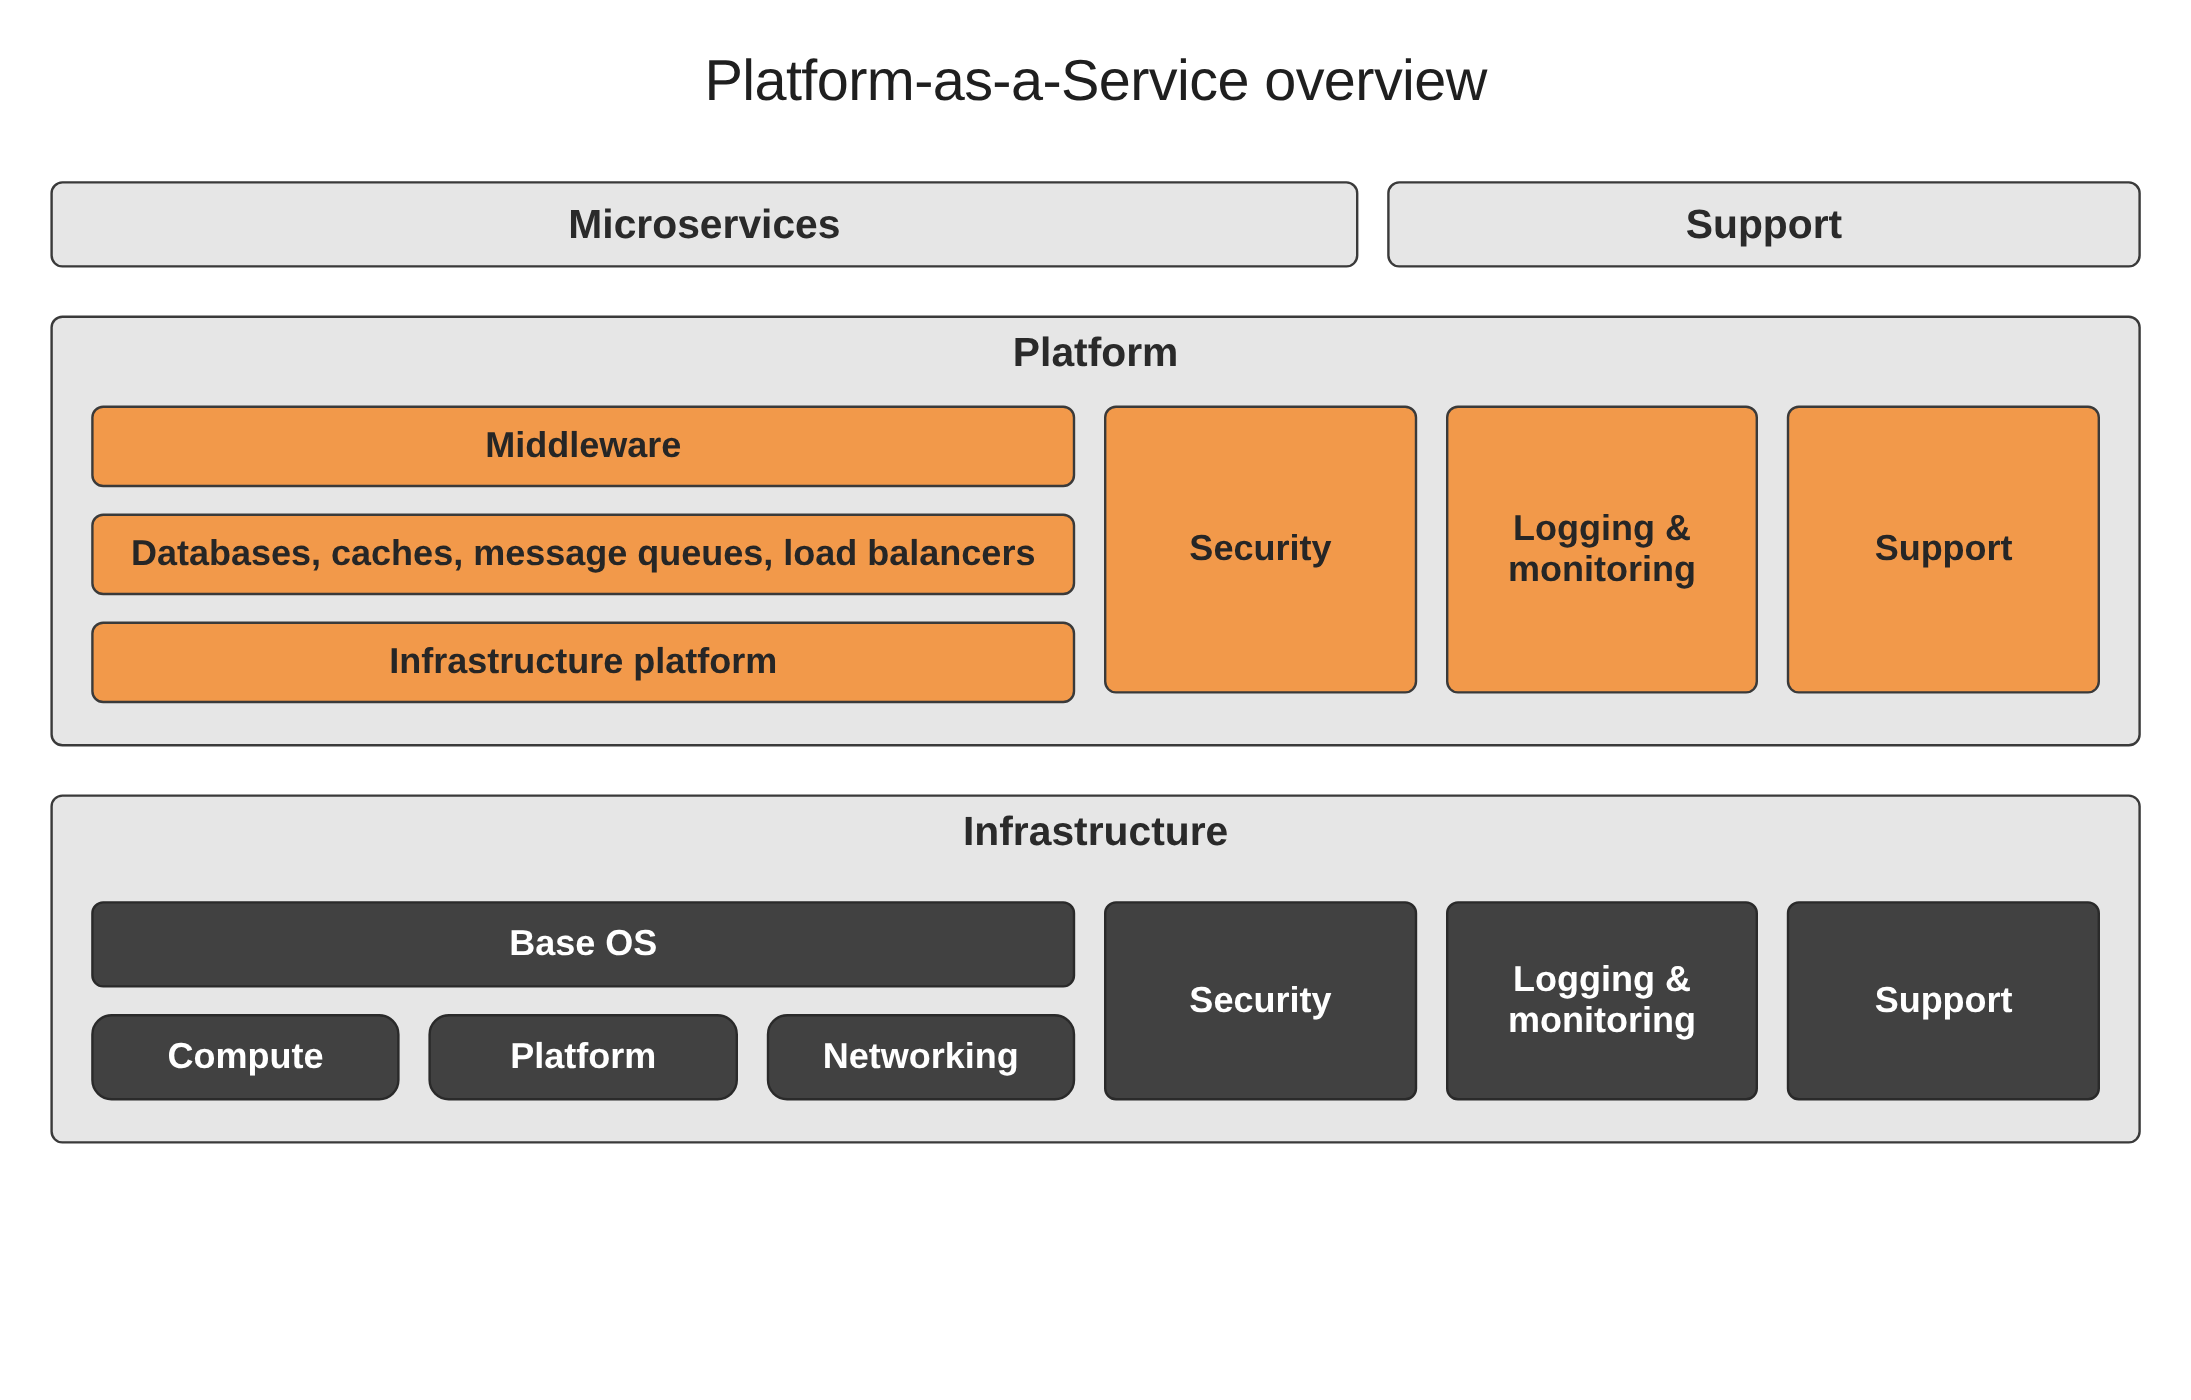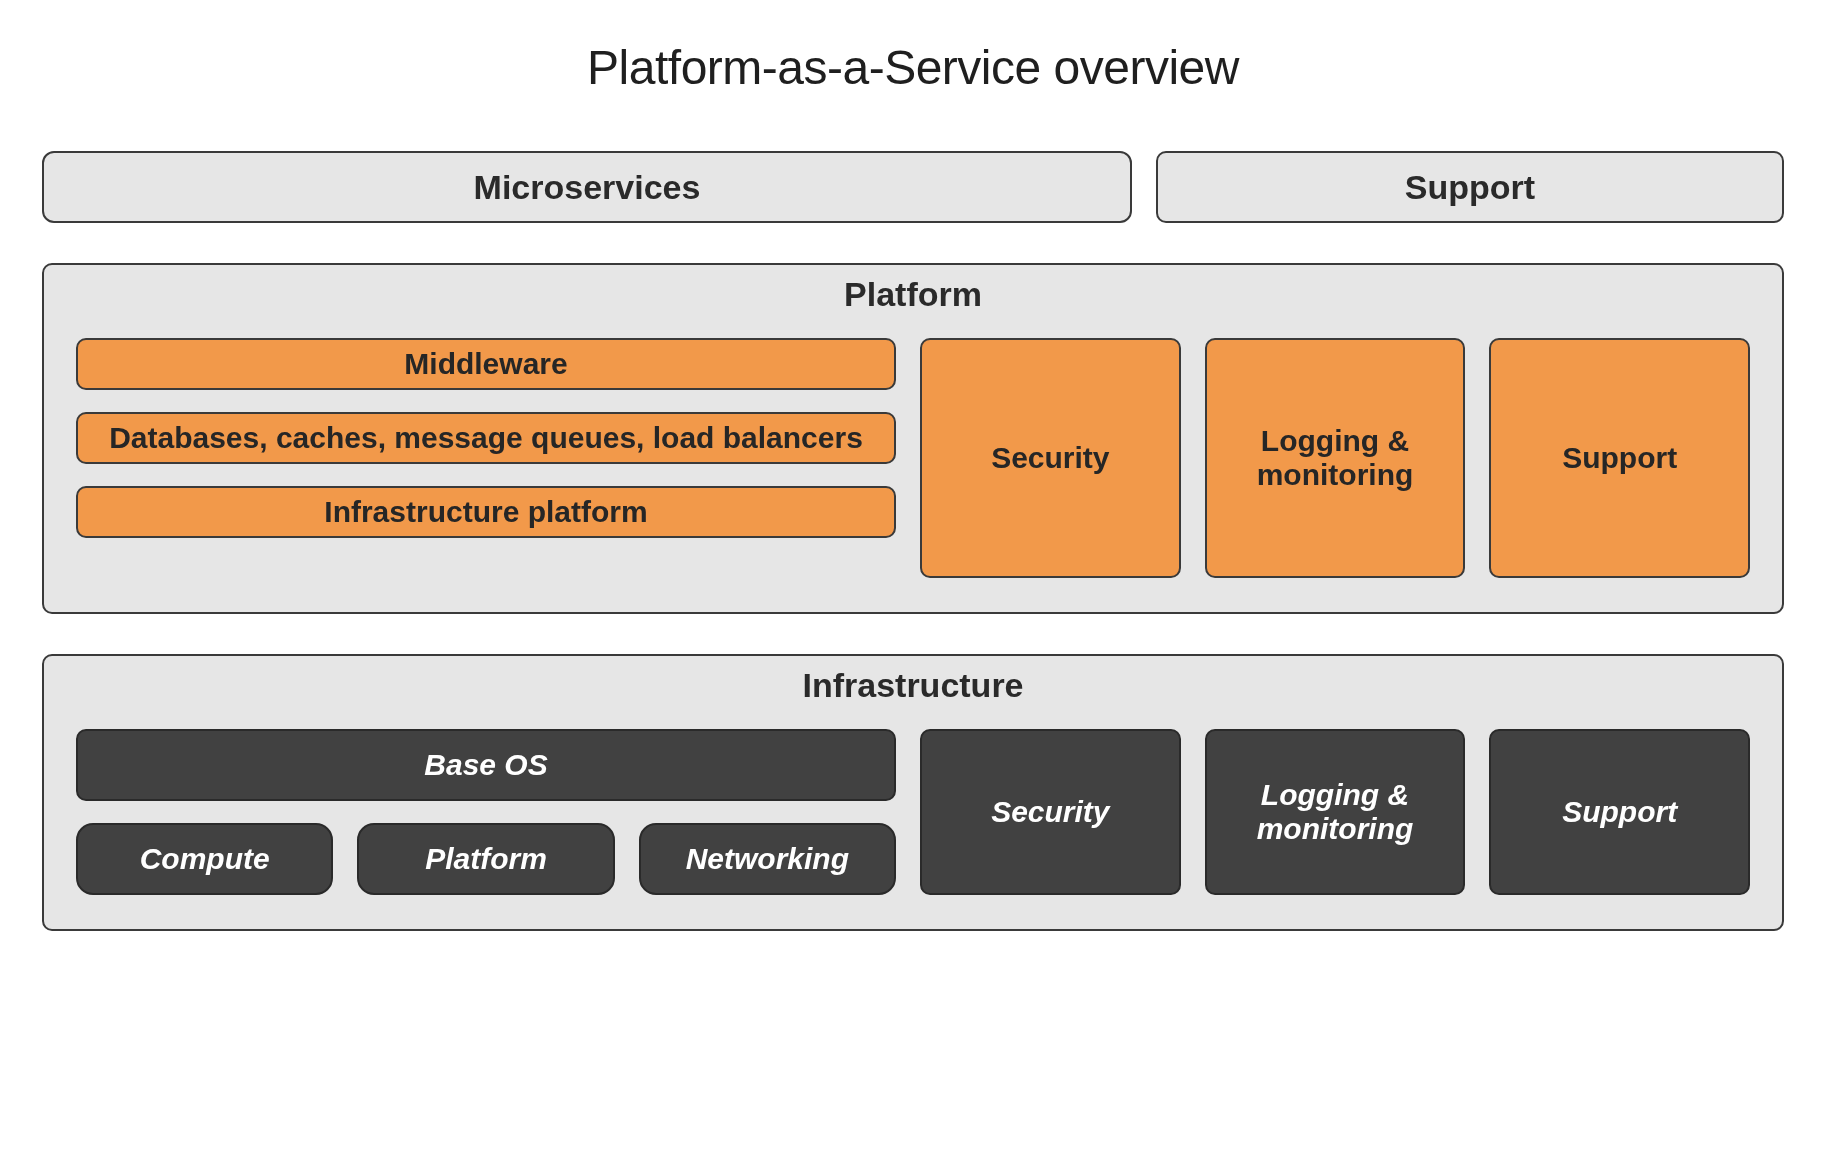--- a/index.html
+++ b/index.html
@@ -32,21 +32,21 @@
   }
   .panel-title {
     text-align: center;
     font-size: 34px;
     font-weight: 700;
     color: #2a2a2a;
     padding: 10px 0 6px 0;
   }
 
   
-  .top-micro { flex: 0 0 1090px; border-radius: 12px; }
+  .top-micro { flex: 0 0 1090px; }
   .top-support { flex: 1; }
   .top-row .panel { height: 72px; display: flex; align-items: center; justify-content: center; }
   .top-row .panel-title { padding: 0; }
 
   
   .platform {
     padding: 0 32px 34px 32px;
   }
   .platform-body {
     display: flex;
@@ -65,37 +65,36 @@
     border-radius: 10px;
     display: flex;
     align-items: center;
     justify-content: center;
     text-align: center;
     font-size: 30px;
     font-weight: 700;
     color: #262626;
     padding: 8px 18px;
   }
-  .platform-left .orange { height: 52px; }
+  .platform-left .orange { height: 68px; }
   .platform-side {
     flex: 1;
     border-radius: 10px;
     height: 240px;
   }
   .platform-side.orange { font-size: 30px; line-height: 1.15; }
 
   
   .infra {
     padding: 0 32px 34px 32px;
   }
   .infra-body {
     display: flex;
     gap: 24px;
-    margin-top: 18px;
-    font-style: italic;
+    margin-top: 32px;
   }
   .infra-left {
     flex: 0 0 820px;
     display: flex;
     flex-direction: column;
     gap: 22px;
   }
   .dark {
     background: #414141;
     border: 2px solid #2a2a2a;

